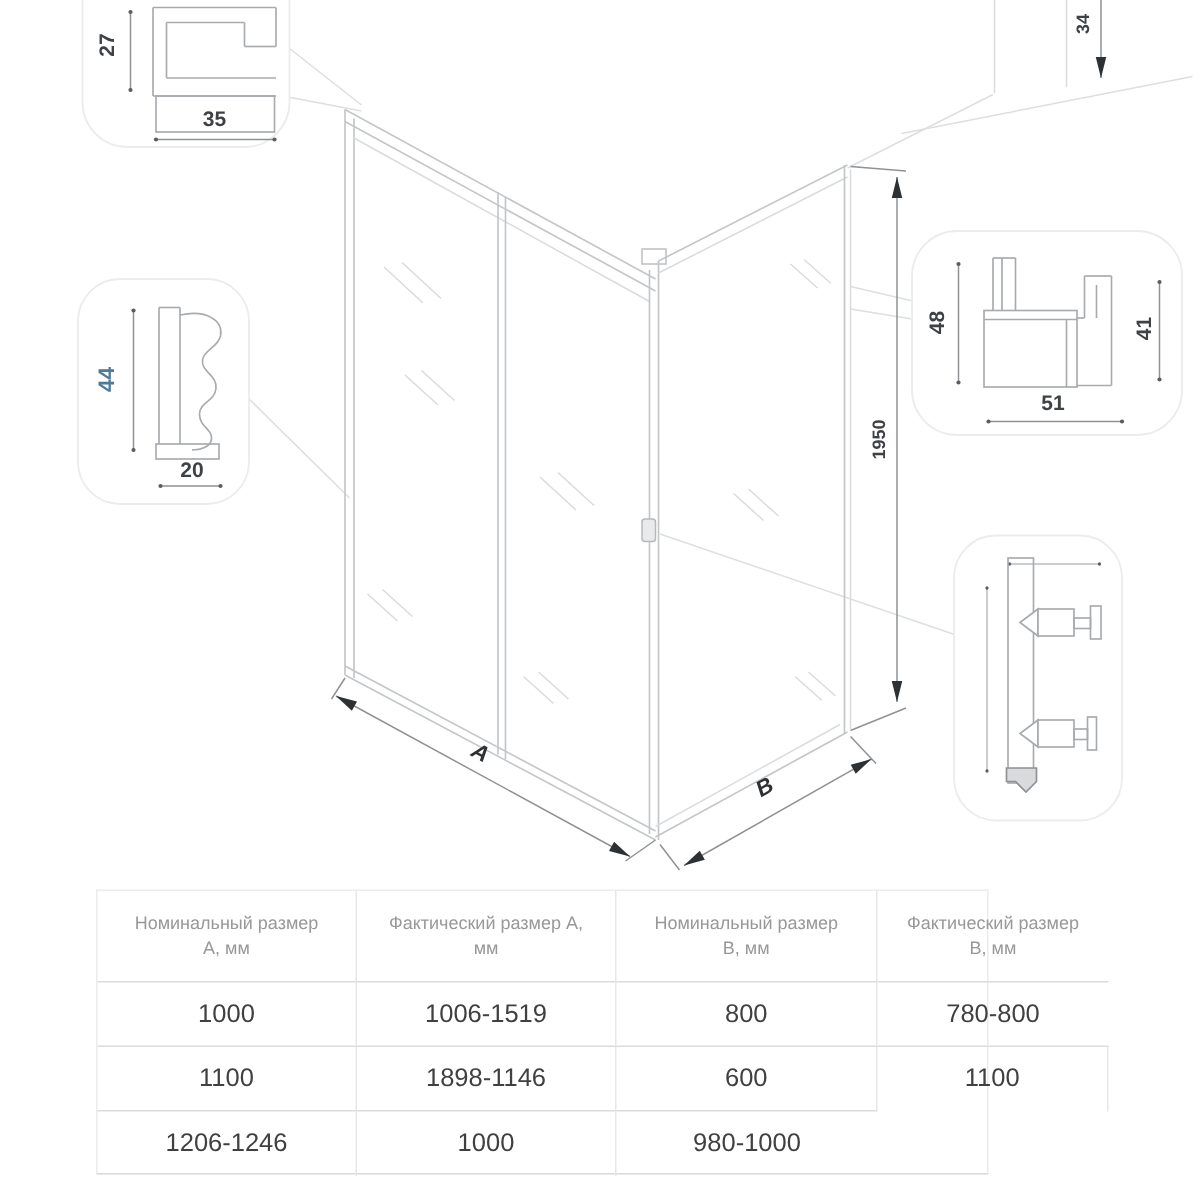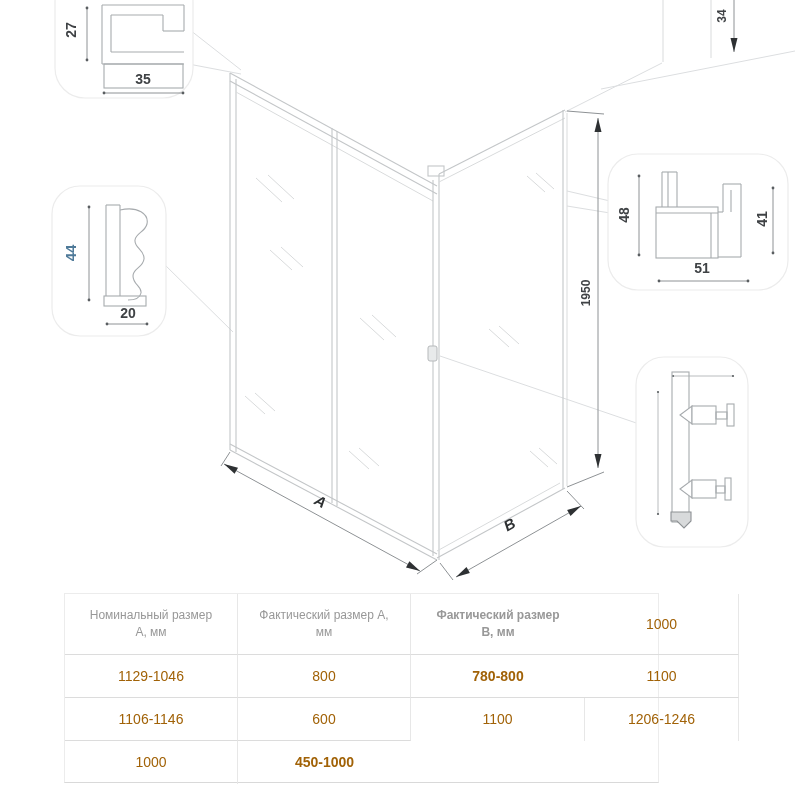--- a/index.html
+++ b/index.html
@@ -25,25 +25,25 @@
   .spec-table{
     position:absolute;left:64px;top:593px;width:595px;height:190px;
     display:grid;
     grid-template-columns:173px 173px 174px 154px;
     grid-template-rows:61px 43px 43px 43px;
     border:1px solid #ececec;border-bottom:1px solid #d9d9d9;
     box-sizing:border-box;background:#fff;
   }
   .spec-table .cell{
     display:flex;align-items:center;justify-content:center;text-align:center;
-    color:#a16207;font-size:14px;line-height:1.45;
+    color:#404040;font-size:17px;line-height:1.45;
     border-right:1px solid #e7e7e7;border-bottom:1px solid #dcdcdc;
     box-sizing:border-box;padding:0 18px;
   }
-  .spec-table .cell.lastcol{border-right:none;font-weight:bold;}
+  .spec-table .cell.lastcol{border-right:none;}
   .spec-table .cell.lastrow{border-bottom:none;}
   .spec-table .head{font-size:12px;color:#989898;}
 </style>
 </head>
 <body>
 
 <div class="canvas">
 
 <svg width="800" height="595" viewBox="0 0 800 595">
 
@@ -241,30 +241,31 @@
       <path d="M671,512 H691 V521 L684,528 L677,521 H671 Z" fill="#d8dadb" stroke="#8d9194"></path>
     </g>
   </g>
 
 </svg>
 
 
 <div class="spec-table">
   <div class="cell head">Номинальный размер A, мм</div>
   <div class="cell head">Фактический размер A, мм</div>
+  <div class="cell head">Номинальный размер B, мм</div>
   <div class="cell head lastcol">Фактический размер B, мм</div>
 
   <div class="cell">1000</div>
-  <div class="cell">1129-1046</div>
+  <div class="cell">1006-1519</div>
   <div class="cell">800</div>
   <div class="cell lastcol">780-800</div>
 
   <div class="cell">1100</div>
-  <div class="cell">1106-1146</div>
+  <div class="cell">1898-1146</div>
   <div class="cell">600</div>
 
   <div class="cell lastrow">1100</div>
   <div class="cell lastrow">1206-1246</div>
   <div class="cell lastrow">1000</div>
-  <div class="cell lastrow lastcol">450-1000</div>
+  <div class="cell lastrow lastcol">980-1000</div>
 </div>
 
 </div>
 
 </body></html>

